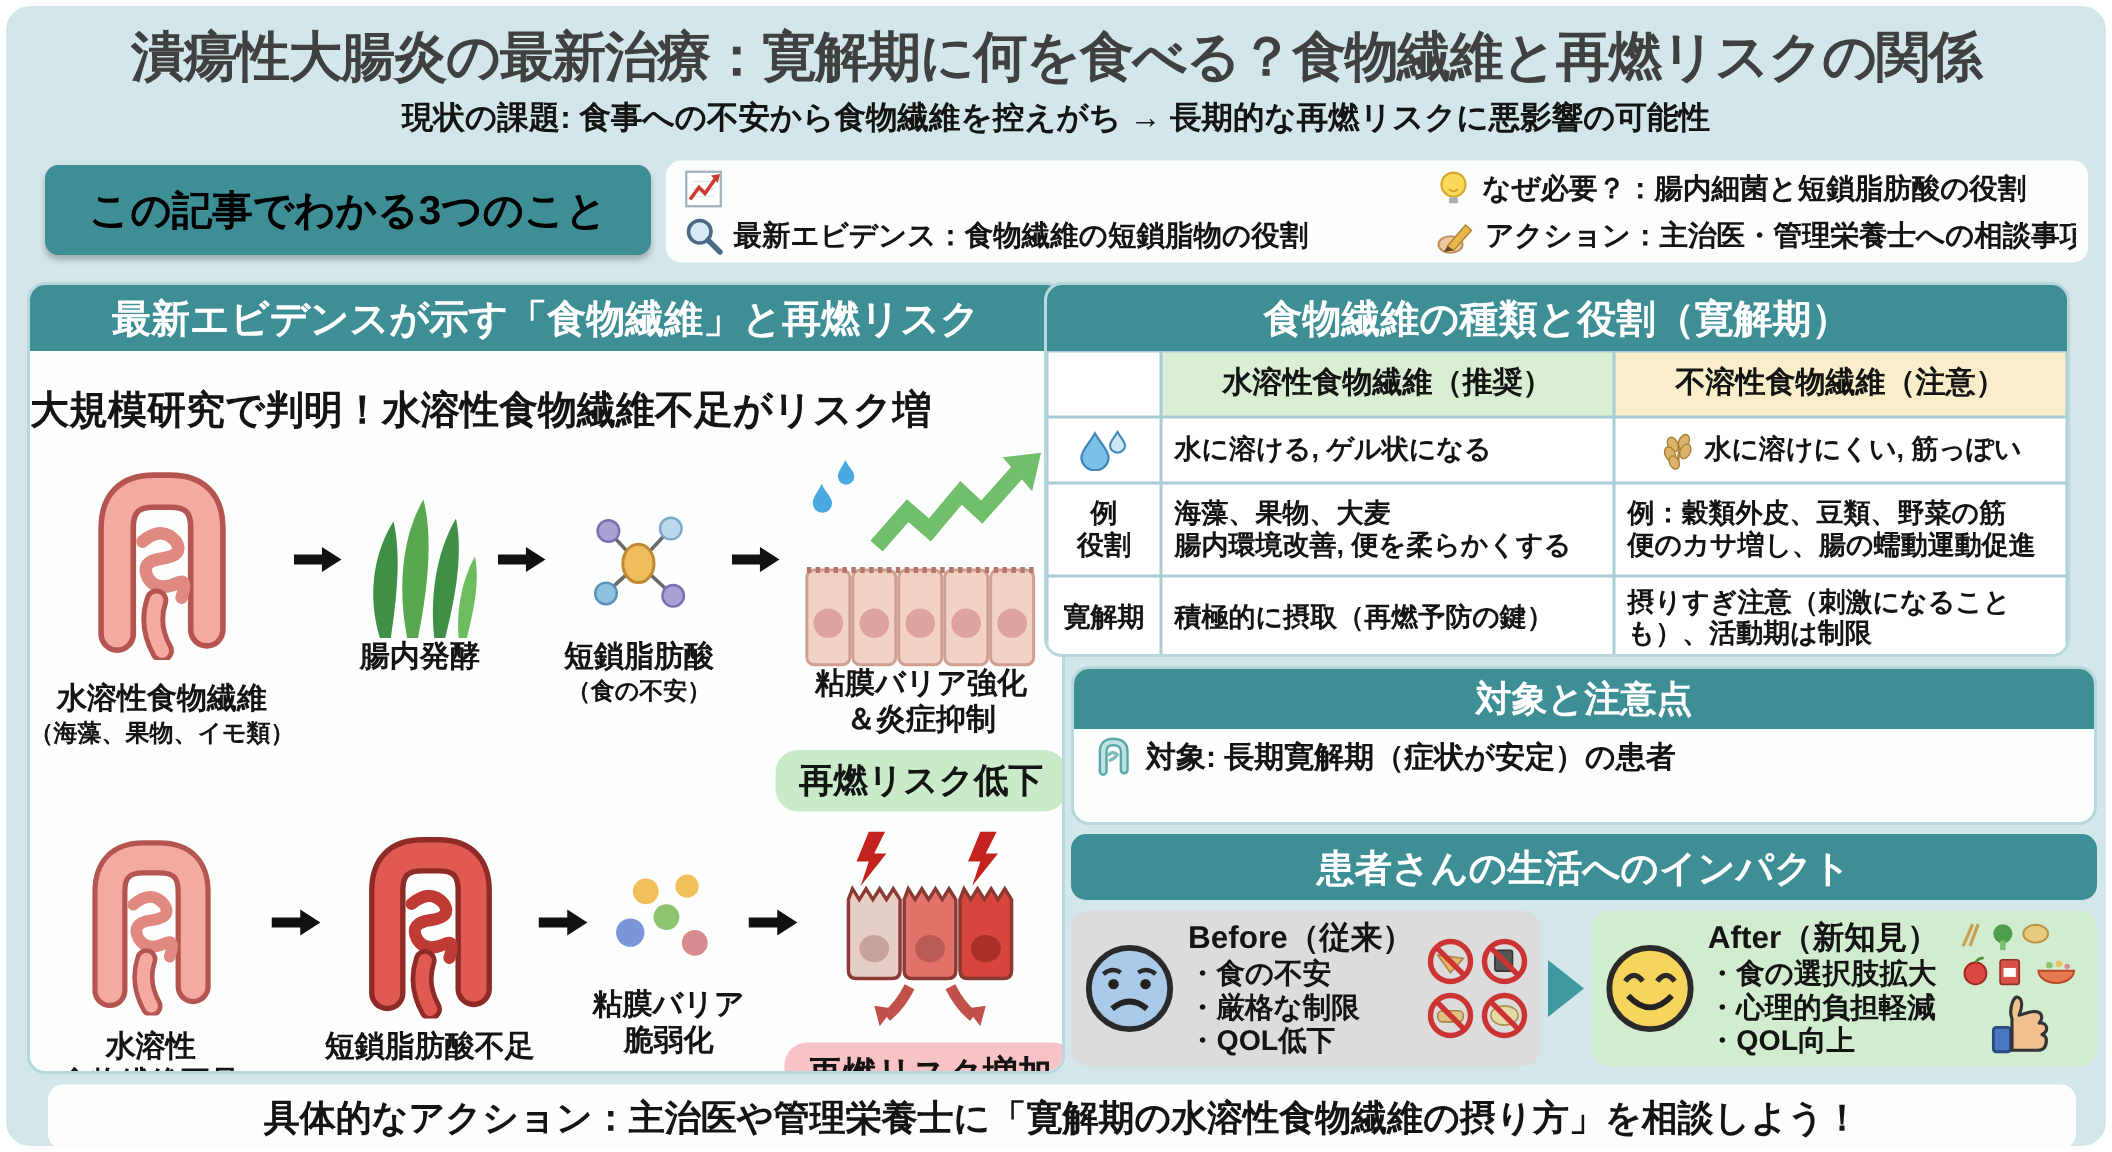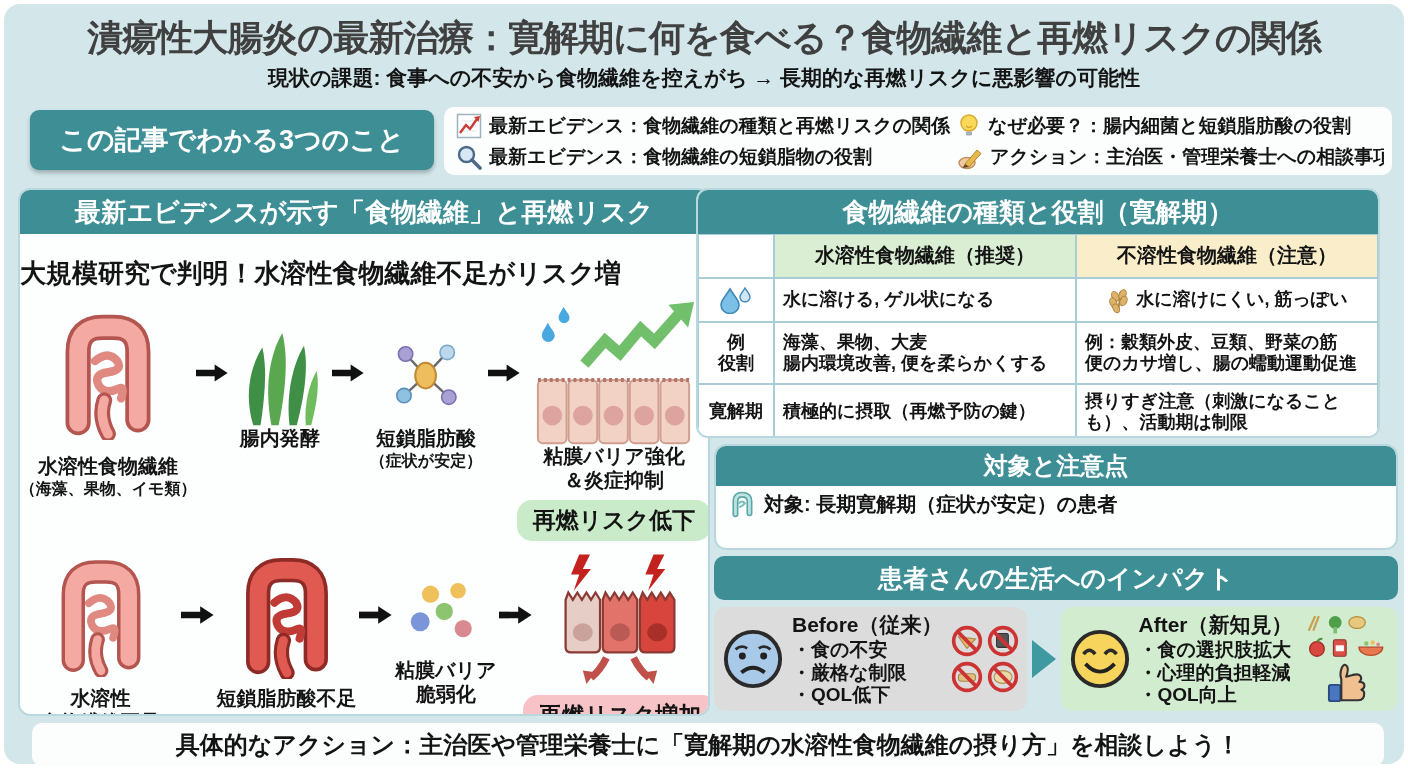--- a/index.html
+++ b/index.html
@@ -4,21 +4,21 @@
 <style>
   *{box-sizing:border-box;margin:0;padding:0}
   html,body{width:1408px;height:768px;overflow:hidden;background:#ffffff}
   body{font-family:"Liberation Sans","DejaVu Sans",sans-serif;font-weight:bold;color:#141414;position:relative}
   .canvas{position:absolute;inset:4px;background:#d3e7ea;border-radius:16px}
 
   .title{position:absolute;top:10px;left:0;right:0;text-align:center;font-size:36px;color:#404040;letter-spacing:-1px}
   .subtitle{position:absolute;top:60px;left:0;right:0;text-align:center;font-size:21px}
 
   .overview-heading{position:absolute;left:26px;top:106px;width:404px;height:60px;background:#3e8e96;border-radius:9px;
-    color:#ffffff;font-size:27px;display:flex;align-items:center;justify-content:center;box-shadow:0 3px 4px rgba(0,0,0,.25)}
+    color:#000000;font-size:27px;display:flex;align-items:center;justify-content:center;box-shadow:0 3px 4px rgba(0,0,0,.25)}
   .overview-card{position:absolute;left:440px;top:103px;right:12px;height:68px;background:#fcfefe;border-radius:10px;
     display:grid;grid-template-columns:54% 46%;grid-template-rows:1fr 1fr;padding:3px 8px 3px 12px}
   .overview-item{display:flex;align-items:center;gap:7px;font-size:19px;white-space:nowrap;overflow:hidden}
   .overview-item svg{flex:0 0 auto}
 
   .card{background:#fdfefe;border:2px solid #b9d8de;border-radius:12px;overflow:hidden;position:absolute}
   .panel-header{background:#3e8e96;color:#fff;display:flex;align-items:center;justify-content:center}
 
   
   .evidence{left:14px;top:184px;width:692px;height:528px}
@@ -84,21 +84,20 @@
 
   <div class="overview-heading">この記事でわかる3つのこと</div>
   <div class="overview-card">
     <div class="overview-item">
       <svg width="26" height="26" viewBox="0 0 26 26">
           <rect x="1.5" y="1.5" width="23" height="23" fill="#fff" stroke="#9fb3bd" stroke-width="1.5"></rect>
           <path d="M6 8h14M6 13h14M6 18h14" stroke="#dde6ea" stroke-width="1"></path>
           <polyline points="4,20 10,12 14,16 21,6" fill="none" stroke="#cc3b33" stroke-width="2.4"></polyline>
           <polygon points="18,4 24,3 22.5,9" fill="#cc3b33"></polygon>
         </svg>
-      <span>最新エビデンス：食物繊維の種類と再燃リスクの関係</span>
     </div>
     <div class="overview-item">
       <svg width="24" height="26" viewBox="0 0 24 26">
           <circle cx="12" cy="10" r="8" fill="#f9d85a" stroke="#d8a82a" stroke-width="1.5"></circle>
           <rect x="9" y="18.5" width="6" height="4" rx="1" fill="#a8b0b4"></rect>
           <path d="M9 13q3 3 6 0" stroke="#d8a82a" stroke-width="1.4" fill="none"></path>
         </svg>
       <span>なぜ必要？：腸内細菌と短鎖脂肪酸の役割</span>
     </div>
     <div class="overview-item">
@@ -163,21 +162,21 @@
             <line x1="47" y1="47" x2="20" y2="72" stroke="#6a6a6a" stroke-width="3"></line>
             <line x1="47" y1="47" x2="76" y2="74" stroke="#6a6a6a" stroke-width="3"></line>
             <ellipse cx="47" cy="47" rx="13" ry="16" fill="#edbd5e" stroke="#c08a34" stroke-width="2.5"></ellipse>
             <circle cx="22" cy="20" r="9" fill="#a9a0d4" stroke="#7a6fb0" stroke-width="2"></circle>
             <circle cx="74" cy="18" r="9" fill="#bcd8ec" stroke="#7aa8c8" stroke-width="2"></circle>
             <circle cx="20" cy="72" r="9" fill="#8ec2e0" stroke="#5a90b8" stroke-width="2"></circle>
             <circle cx="76" cy="74" r="9" fill="#a9a0d4" stroke="#7a6fb0" stroke-width="2"></circle>
           </svg>
         </div>
         <div class="step-label pull28">短鎖脂肪酸</div>
-        <div class="step-sublabel">（症状が安定）</div>
+        <div class="step-sublabel">（食の不安）</div>
       </div>
       <svg class="flow-arrow" width="34" height="20" viewBox="0 0 34 20">
           <line x1="0" y1="10" x2="21" y2="10" stroke="#111" stroke-width="7"></line>
           <polygon points="20,1 34,10 20,19" fill="#111"></polygon>
         </svg>
       <div class="step" style="width:188px">
         <div class="icon-area">
           <svg width="168" height="152" viewBox="0 0 170 152">
             <path d="M18,22 C21,28 25,31 25,35 A6.5,6.5 0 1,1 12,35 C12,31 15,28 18,22 Z" fill="#4aa8e0"></path>
             <path d="M34,6 C36.5,11 40,13.5 40,17 A5.5,5.5 0 1,1 29,17 C29,13.5 31.5,11 34,6 Z" fill="#4aa8e0"></path>

